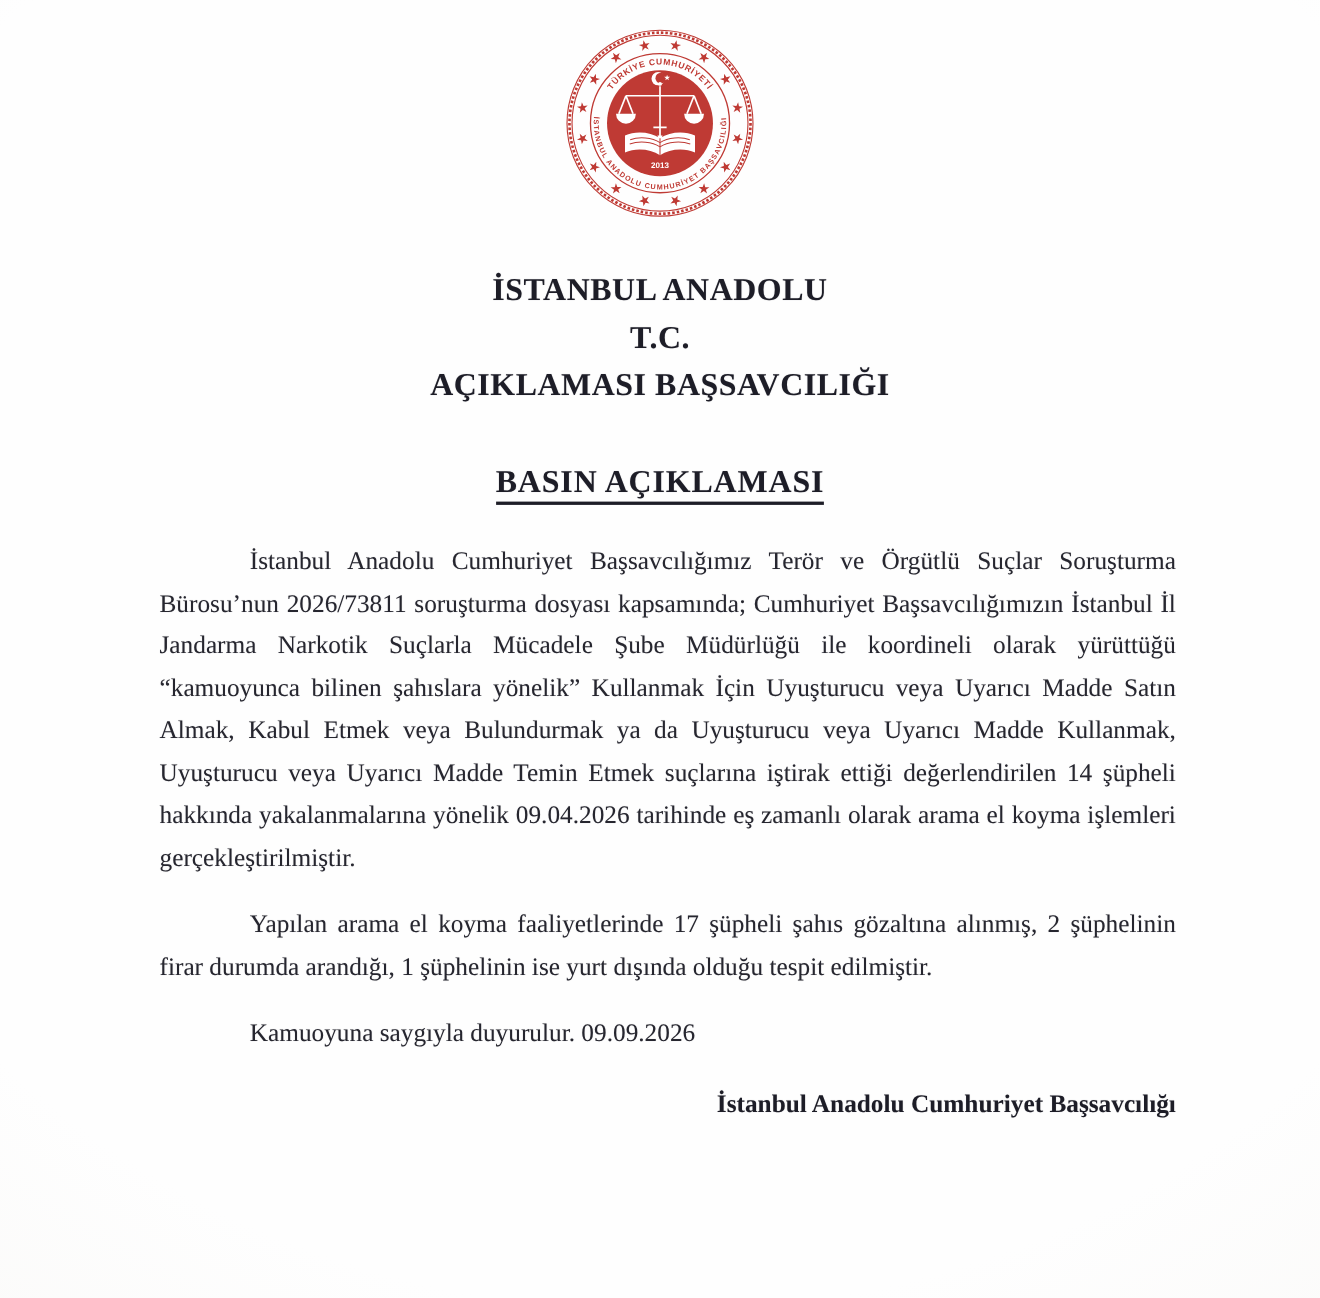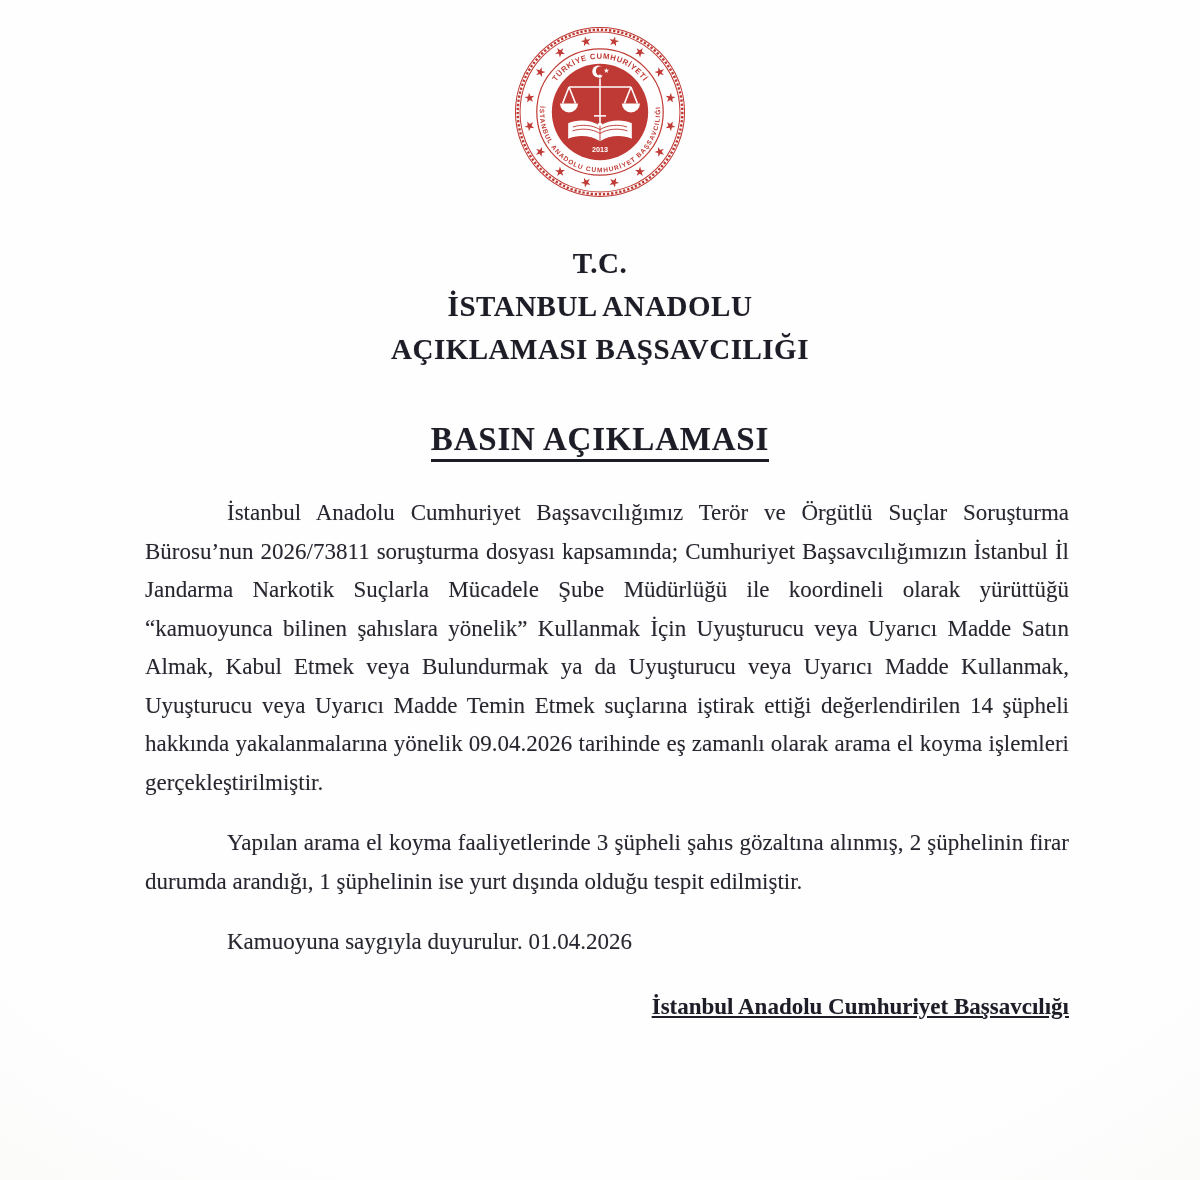--- a/index.html
+++ b/index.html
@@ -31,21 +31,21 @@
     font-size: 29px;
     line-height: 43px;
     letter-spacing: 0.5px;
     color: #1d1d27;
     text-shadow: 0 0 1px rgba(29,29,39,0.25);
   }
   .doc-title {
     margin-top: 50px;
     text-align: center;
     font-weight: bold;
-    font-size: 33px;
+    font-size: 29px;
     letter-spacing: 0.8px;
     color: #1d1d27;
     text-shadow: 0 0 1px rgba(29,29,39,0.25);
     font-family: Liberation Serif, serif;
   }
   .doc-title span {
     border-bottom: 3px solid #1d1d27;
     padding-bottom: 2px;
   }
   .content {
@@ -63,21 +63,20 @@
   }
   .content p.closing {
     margin-top: 0;
   }
   .content p.signature {
     text-align: right;
     text-indent: 0;
     font-weight: bold;
     margin-top: 26px;
     color: #1d1d27;
-    text-decoration: underline;
   }
 </style>
 </head>
 <body>
 
 <div class="page">
 
   <div class="emblem-wrap">
     <svg viewBox="0 0 200 200" width="172" height="172">
       <defs>
@@ -154,29 +153,29 @@
             <line x1="100" y1="116" x2="100" y2="134"></line>
           </g>
         </g>
 
         <text x="100" y="147" fill="#ffffff" font-size="8.5" font-weight="bold" text-anchor="middle" font-family="Liberation Sans, sans-serif">2013</text>
       </g>
     </svg>
   </div>
 
   <div class="doc-header">
+    <div>İSTANBUL ANADOLU</div>
     <div>T.C.</div>
-    <div>İSTANBUL ANADOLU</div>
     <div>AÇIKLAMASI BAŞSAVCILIĞI</div>
   </div>
 
   <div class="doc-title">
     <span>BASIN AÇIKLAMASI</span>
   </div>
 
   <div class="content">
     <p>İstanbul Anadolu Cumhuriyet Başsavcılığımız Terör ve Örgütlü Suçlar Soruşturma Bürosu’nun 2026/73811 soruşturma dosyası kapsamında; Cumhuriyet Başsavcılığımızın İstanbul İl Jandarma Narkotik Suçlarla Mücadele Şube Müdürlüğü ile koordineli olarak yürüttüğü “kamuoyunca bilinen şahıslara yönelik” Kullanmak İçin Uyuşturucu veya Uyarıcı Madde Satın Almak, Kabul Etmek veya Bulundurmak ya da Uyuşturucu veya Uyarıcı Madde Kullanmak, Uyuşturucu veya Uyarıcı Madde Temin Etmek suçlarına iştirak ettiği değerlendirilen 14 şüpheli hakkında yakalanmalarına yönelik 09.04.2026 tarihinde eş zamanlı olarak arama el koyma işlemleri gerçekleştirilmiştir.</p>
-    <p>Yapılan arama el koyma faaliyetlerinde 3 şüpheli şahıs gözaltına alınmış, 2 şüphelinin firar durumda arandığı, 1 şüphelinin ise yurt dışında olduğu tespit edilmiştir.</p>
-    <p class="closing">Kamuoyuna saygıyla duyurulur. 01.04.2026</p>
+    <p>Yapılan arama el koyma faaliyetlerinde 17 şüpheli şahıs gözaltına alınmış, 2 şüphelinin firar durumda arandığı, 1 şüphelinin ise yurt dışında olduğu tespit edilmiştir.</p>
+    <p class="closing">Kamuoyuna saygıyla duyurulur. 09.09.2026</p>
     <p class="signature">İstanbul Anadolu Cumhuriyet Başsavcılığı</p>
   </div>
 
 </div>
 
 </body></html>

